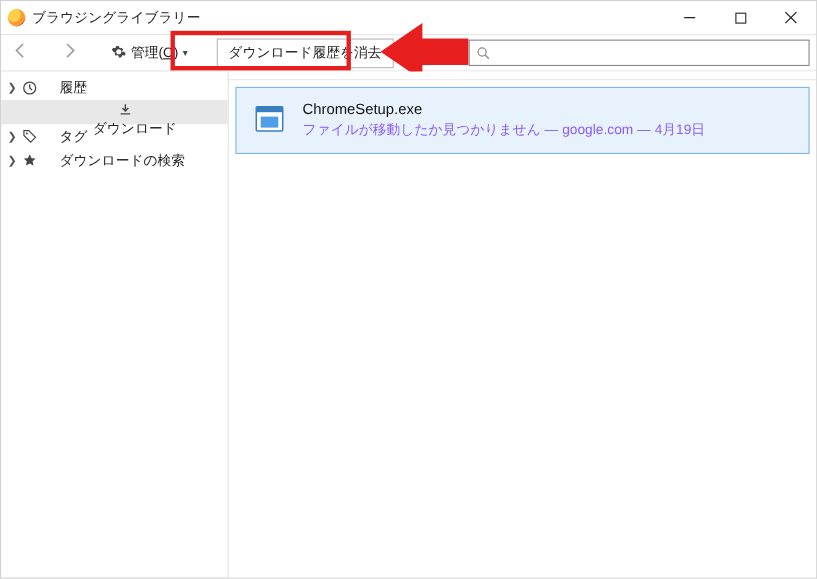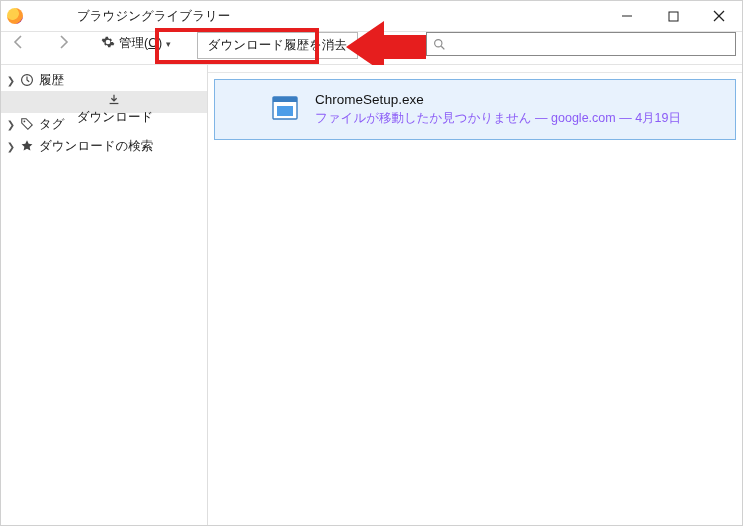--- a/index.html
+++ b/index.html
@@ -14,21 +14,20 @@
     position: relative;
   }
 
   
   .titlebar {
     height: 30px;
     display: flex;
     align-items: center;
     padding-left: 6px;
     background: #fff;
-    gap: 48px;
   }
   .app-icon {
     width: 16px; height: 16px;
     border-radius: 50%;
     background: radial-gradient(circle at 35% 35%, #ffcf4a 0 40%, #ff9a2e 45% 70%, #b1306a 75% 100%);
     margin-right: 6px;
   }
   .title-text { font-size: 12.5px; color: #222; }
   .win-controls {
     margin-left: auto;
@@ -44,21 +43,21 @@
     color: #222;
   }
   .win-btn svg { display:block; }
 
   
   .toolbar {
     height: 34px;
     border-top: 1px solid #e3e3e3;
     border-bottom: 1px solid #e3e3e3;
     display: flex;
-    align-items: flex-start;
+    align-items: center;
     padding: 0 6px;
     gap: 20px;
     position: relative;
   }
   .nav-arrow {
     color: #a0a0a0;
     font-size: 16px;
     padding: 2px 4px;
   }
   .manage-btn {
@@ -133,40 +132,39 @@
   }
   .tree-row.selected { background: #e8e8e8; }
   .tree-row.child { padding-left: 20px; flex-direction: column; }
   .twisty {
     width: 12px;
     font-size: 10px;
     color: #555;
     text-align: center;
   }
   .item-icon { width: 16px; display:flex; align-items:center; justify-content:center; }
-  .item-label { margin-left: 2px; }
+  .item-label { margin-left: 17px; }
 
   .content {
     flex: 1;
     background: #fff;
     position: relative;
   }
   .content-header {
     height: 8px;
     border-bottom: 1px solid #e6e6e6;
   }
   .dl-item {
     margin: 6px;
     border: 1px solid #7fb5e6;
     background: #e8f2fd;
     padding: 12px 14px;
     display: flex;
     gap: 14px;
     align-items: flex-start;
-    justify-content: center;
   }
   .dl-icon {
     width: 32px; height: 32px;
     display:flex; align-items:center; justify-content:center;
     flex: none;
   }
   .dl-text .dl-name { font-size: 13.5px; color: #111; margin-bottom: 3px; }
   .dl-text .dl-sub { font-size: 12.5px; color: #8b5cf6; }
 
 </style>

